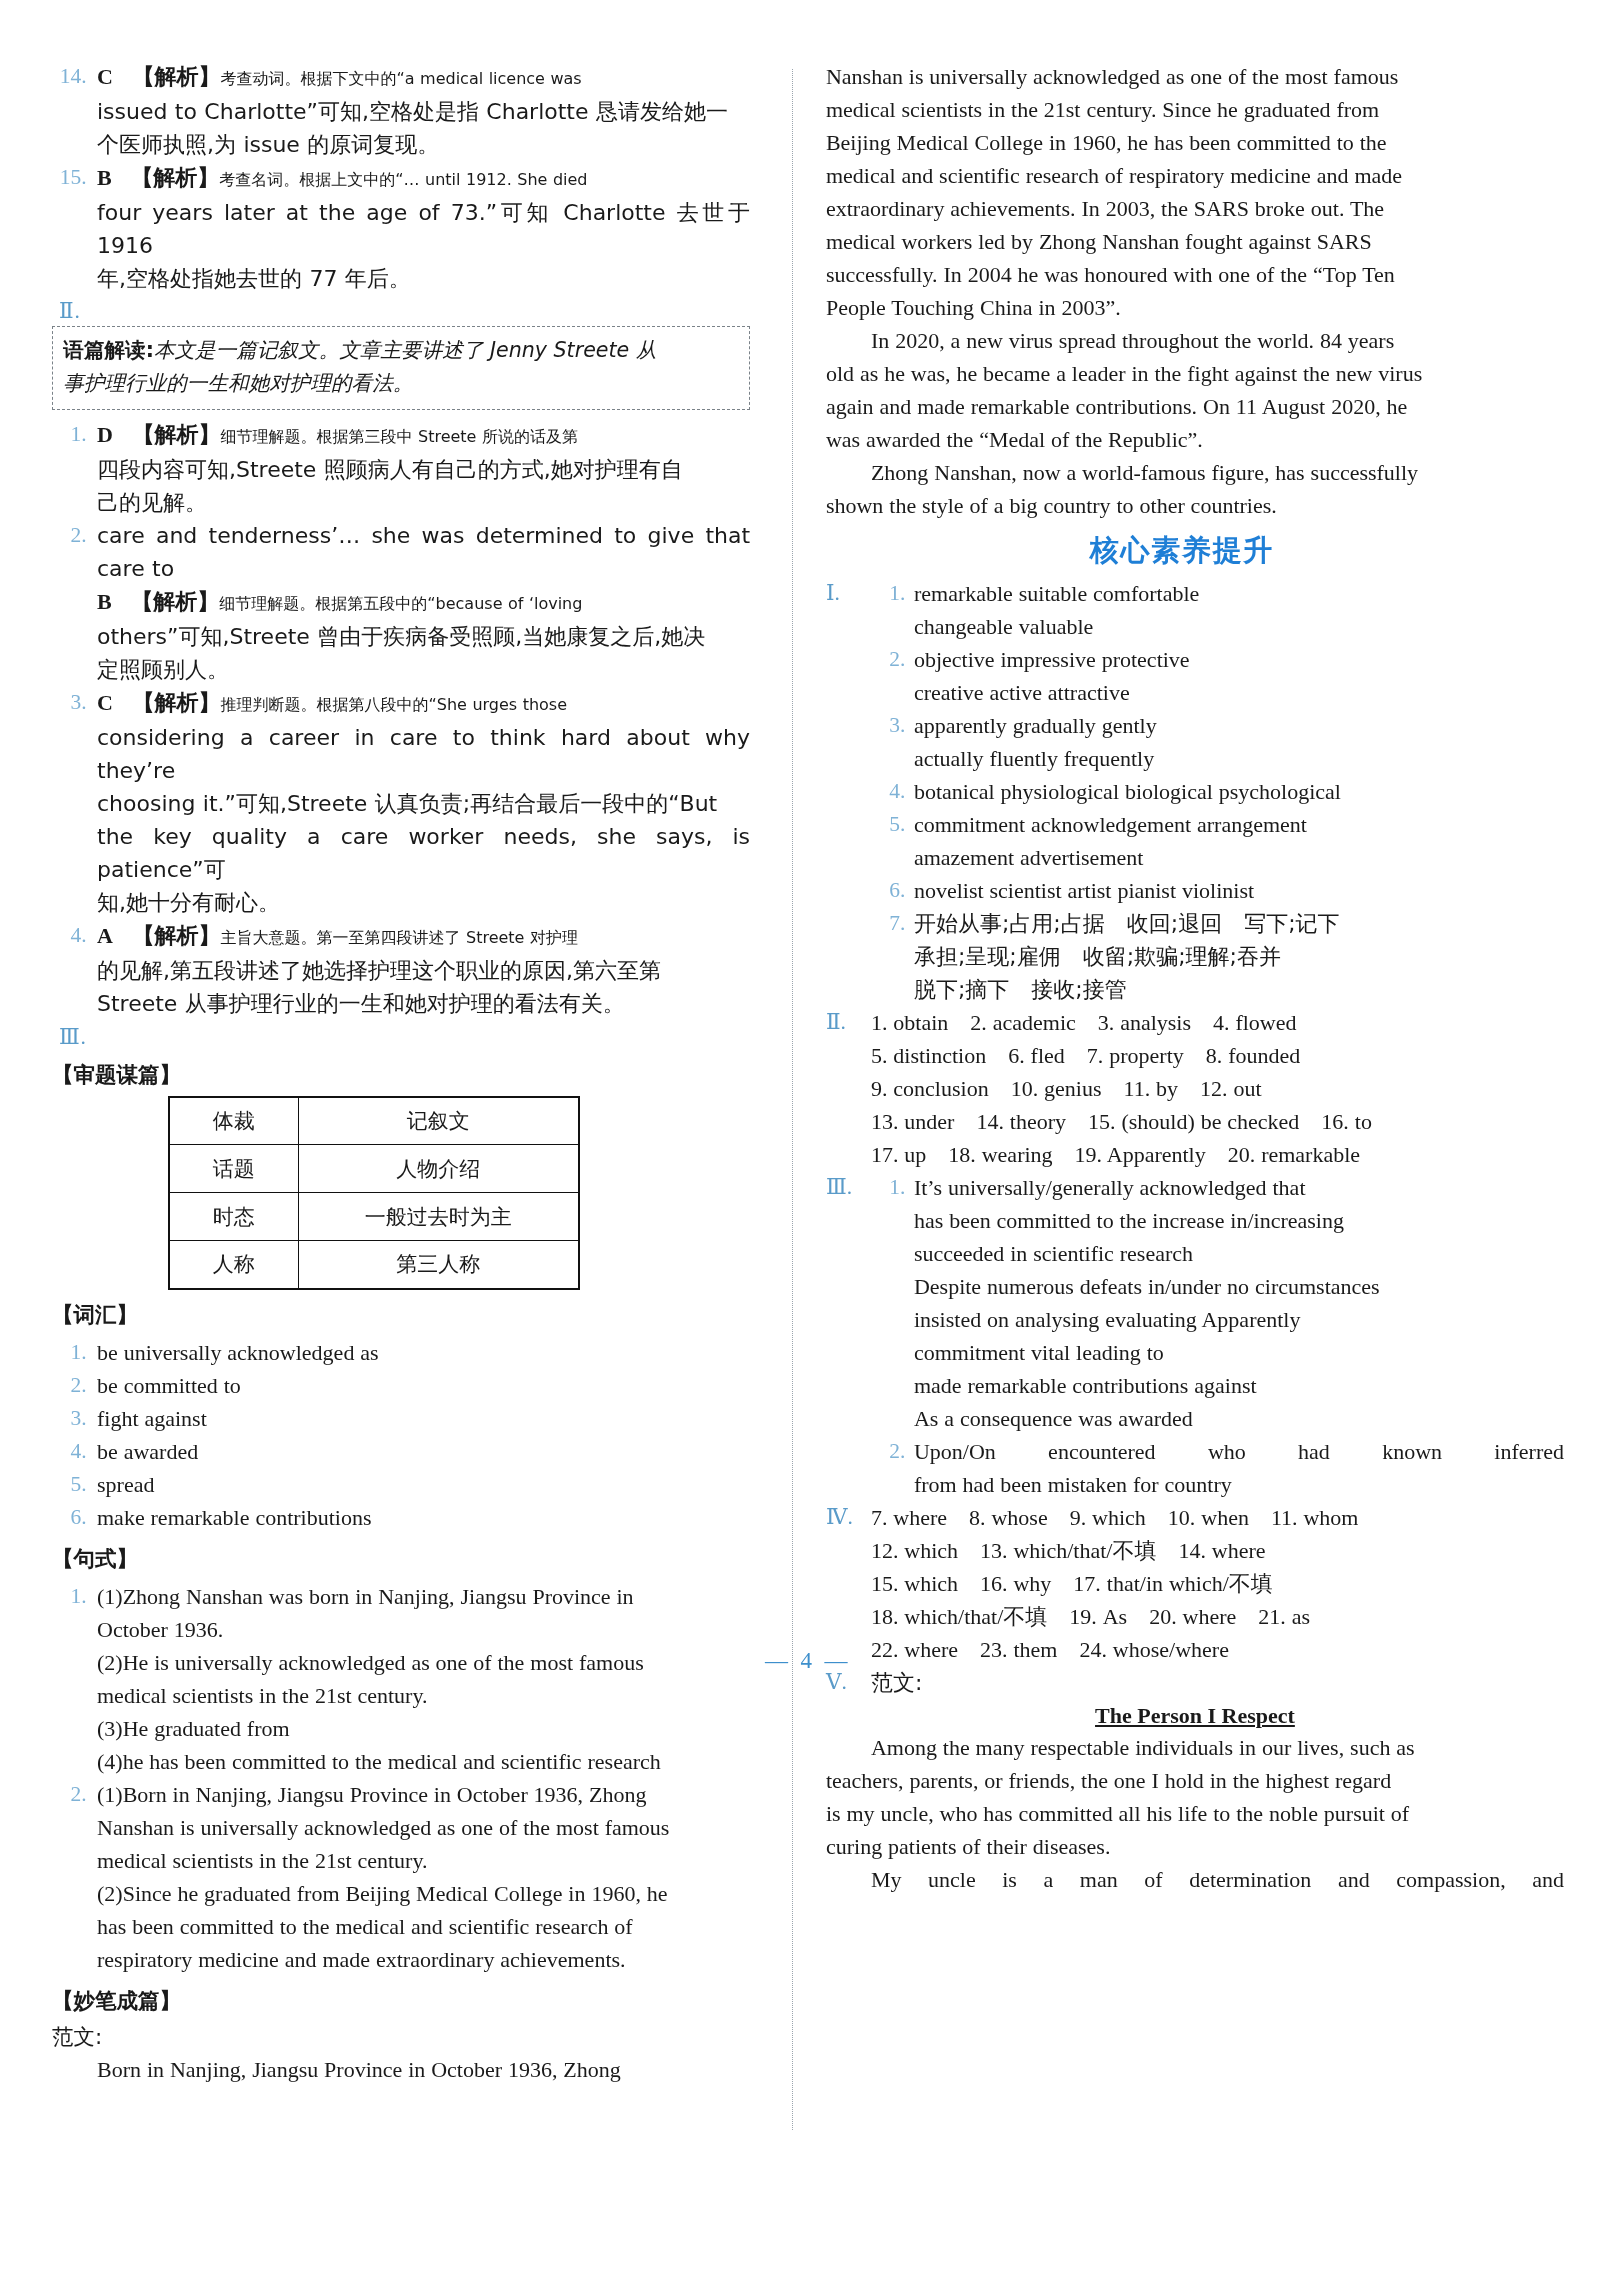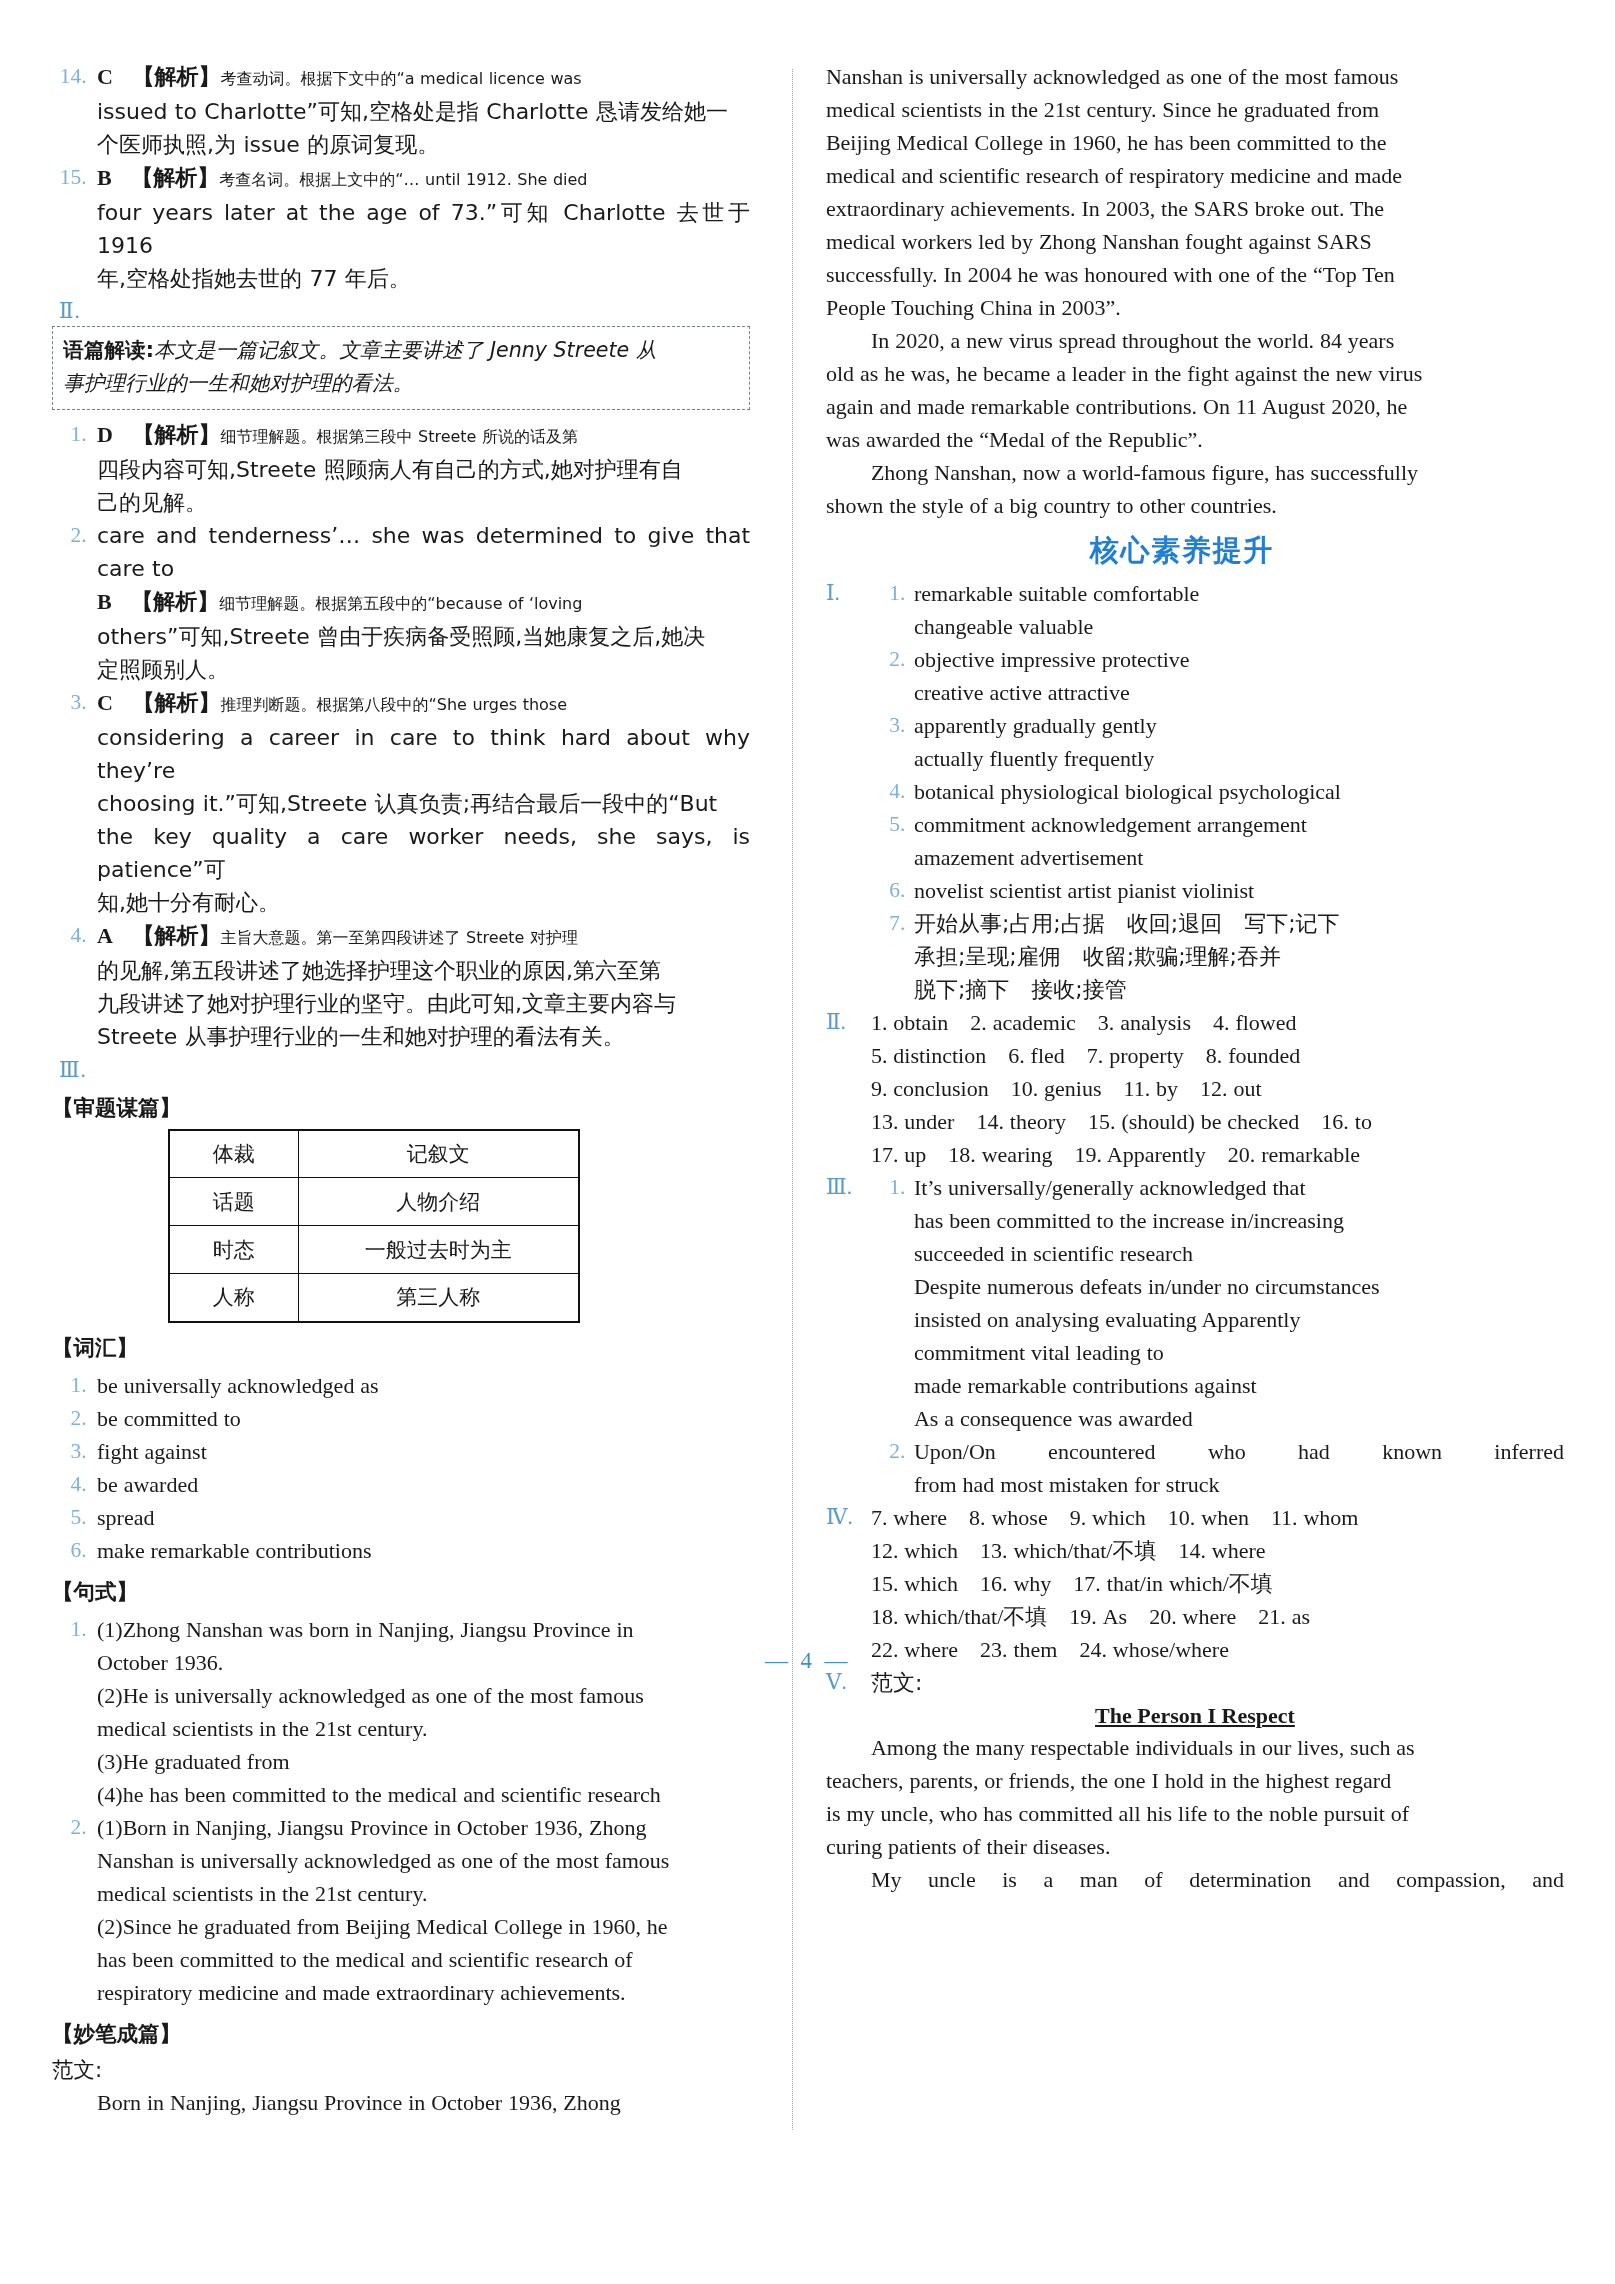--- a/index.html
+++ b/index.html
@@ -234,21 +234,20 @@
       </div>
 
       <div class="item">
         <div class="idx">4.</div>
         <div class="body">
           <div class="just">
             <span class="bold">A</span>
             <span class="gap-s"></span><span class="jiexi">【解析】</span><span class="zh">主旨大意题。第一至第四段讲述了 Streete 对护理</span>
           </div>
           <div class="just zh">的见解,第五段讲述了她选择护理这个职业的原因,第六至第</div>
-          <div class="just zh">九段讲述了她对护理行业的坚守。由此可知,文章主要内容与</div>
           <div class="just zh">Streete 从事护理行业的一生和她对护理的看法有关。</div>
           <div class="just zh"></div>
         </div>
       </div>
 
       <div class="roman">Ⅲ.</div>
       <div class="brhead">【审题谋篇】</div>
 
       <table class="analysis">
         <tbody>
@@ -430,21 +429,21 @@
           <div class="just">commitment   vital   leading to</div>
           <div class="just">made remarkable contributions   against</div>
           <div class="just">As a consequence   was awarded</div>
         </div>
       </div>
       <div class="ritem2">
         <div class="rnA"></div>
         <div class="rnB">2.</div>
         <div class="rbody">
           <div class="just justify-all">Upon/On   encountered   who   had known   inferred</div>
-          <div class="just">from   had most mistaken for   struck</div>
+          <div class="just">from   had been mistaken for   country</div>
         </div>
       </div>
 
       <div class="ritem2">
         <div class="rnA">Ⅳ.</div>
         <div class="rbody" style="margin-left:0;">
           <div class="just">7. where　8. whose　9. which　10. when　11. whom</div>
           <div class="just">12. which　13. which/that/不填　14. where</div>
           <div class="just">15. which　16. why　17. that/in which/不填</div>
           <div class="just">18. which/that/不填　19. As　20. where　21. as</div>

